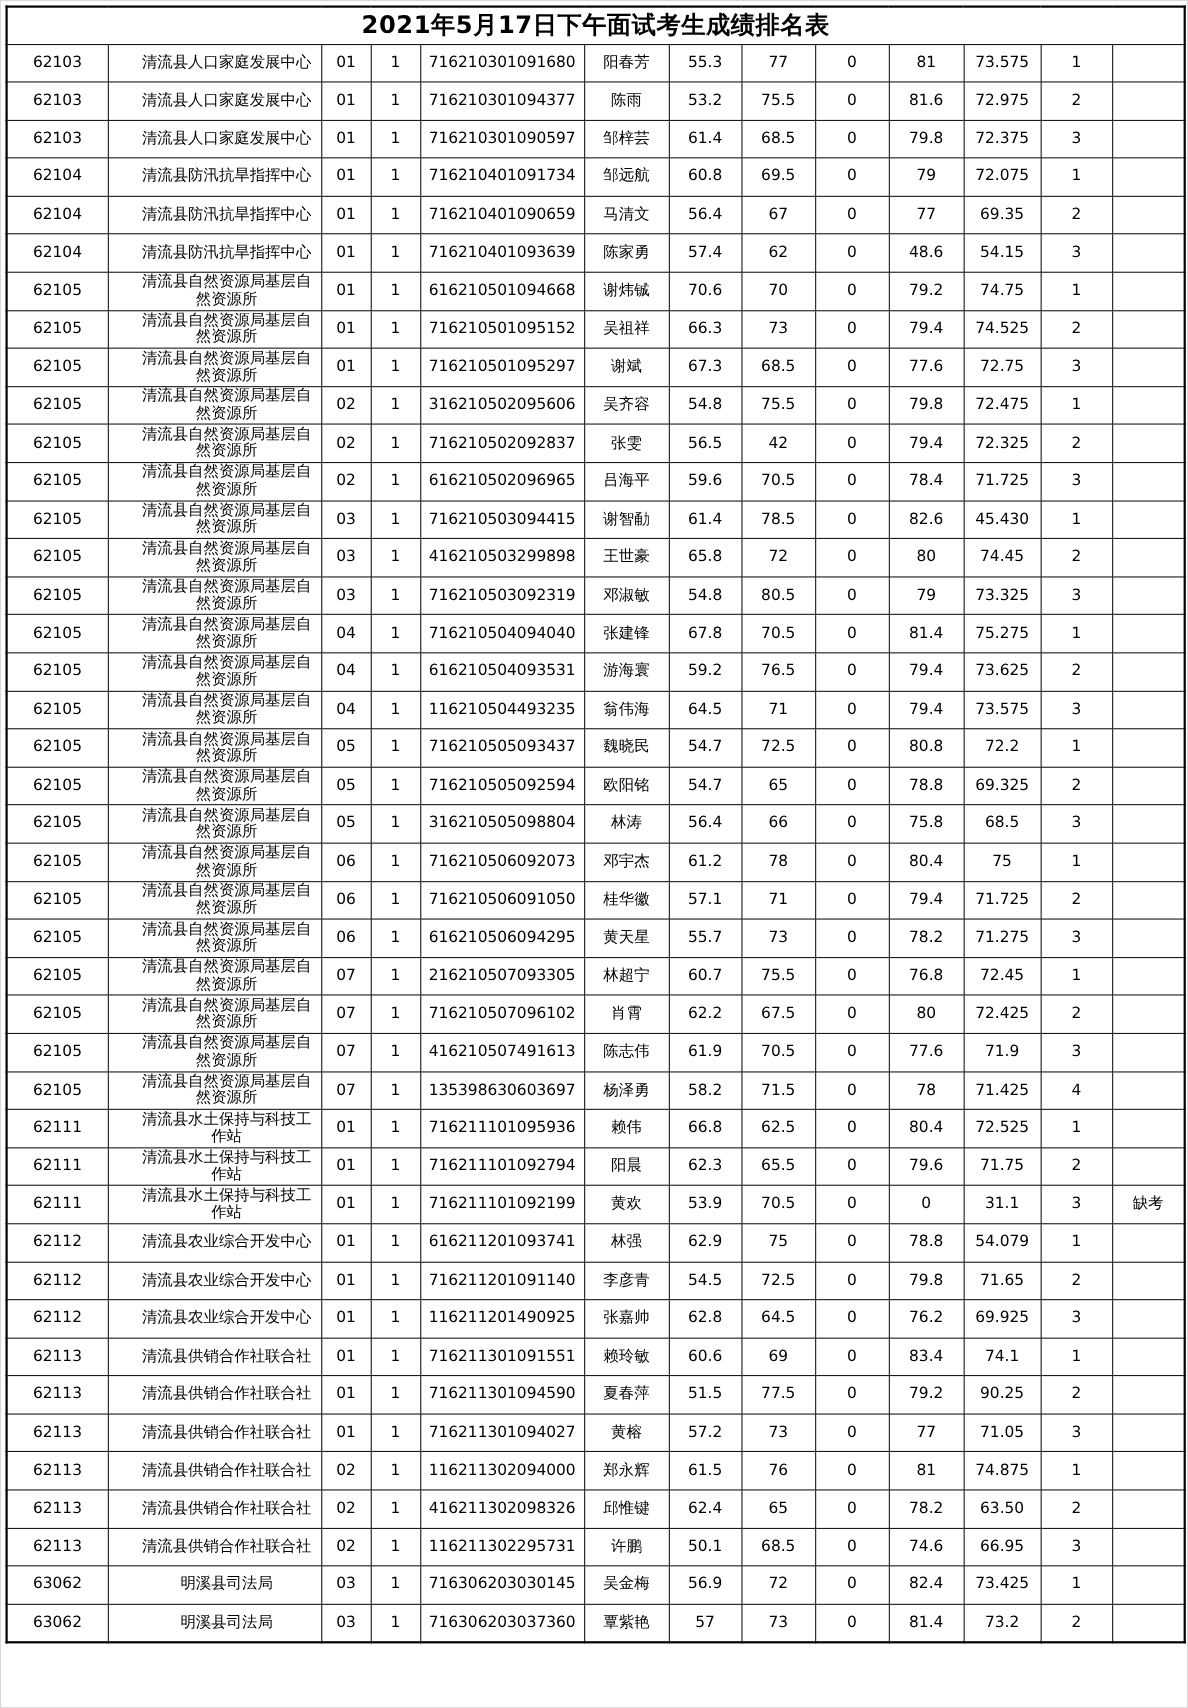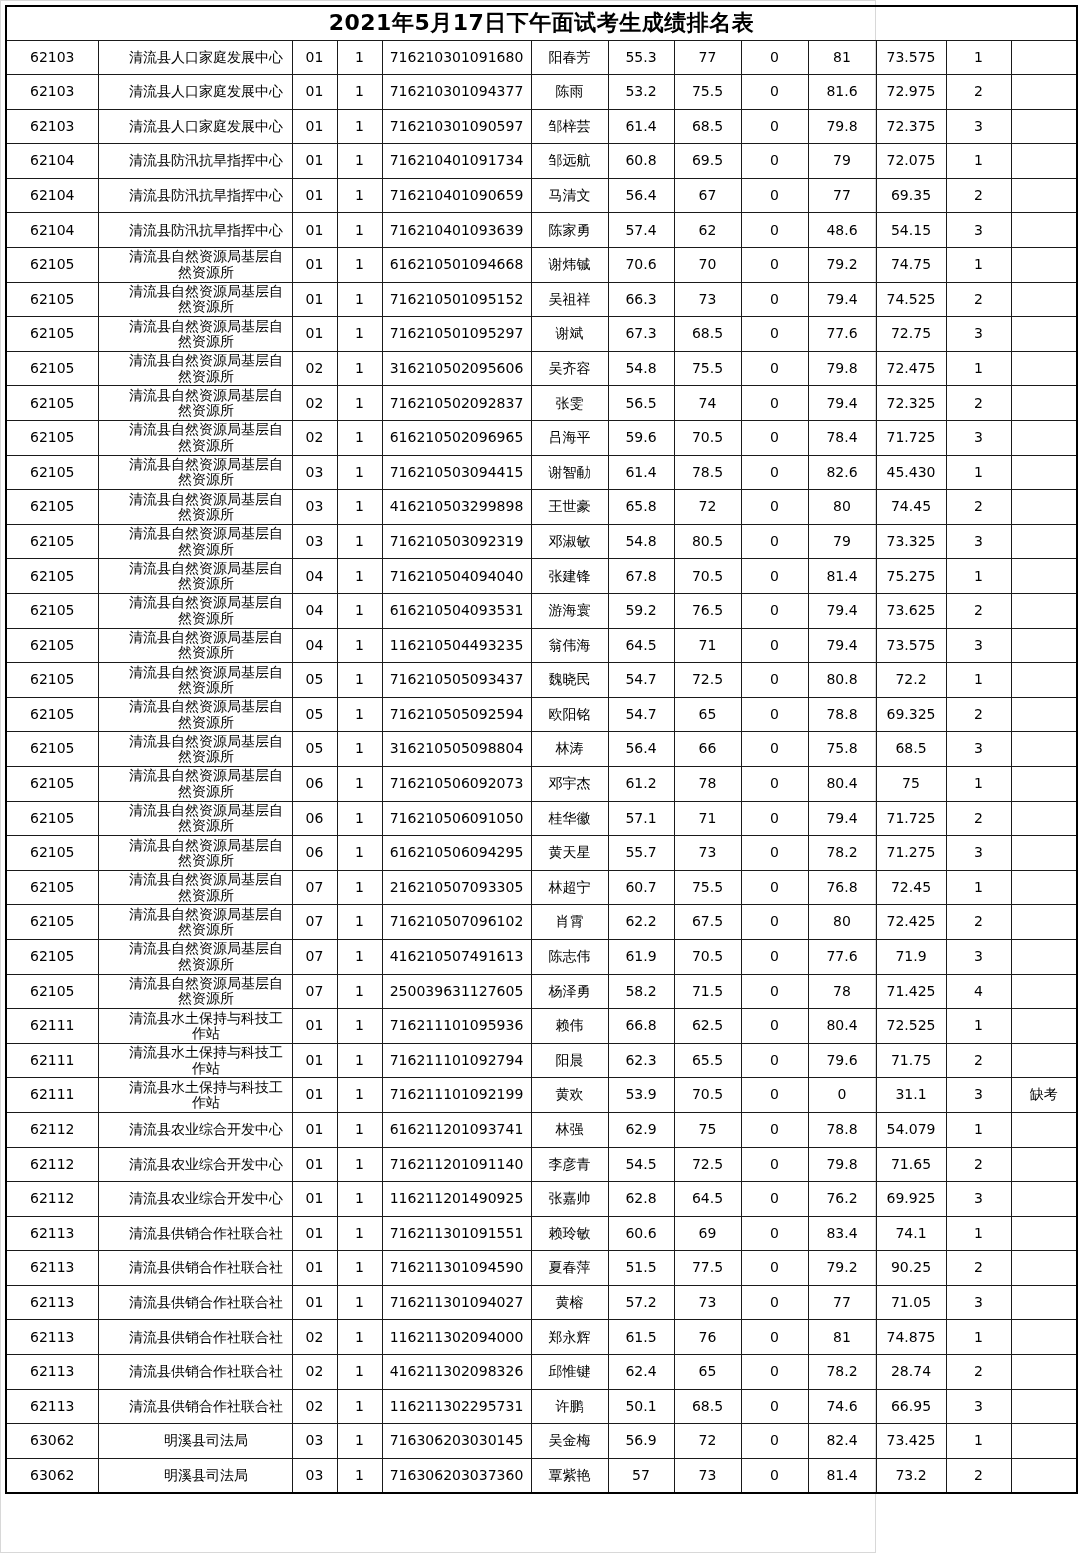--- a/index.html
+++ b/index.html
@@ -3,21 +3,21 @@
 <meta charset="utf-8">
 <style>
   html, body {
     margin: 0;
     padding: 0;
     background: #ffffff;
     font-family: "DejaVu Sans", "Liberation Sans", sans-serif;
     color: #000;
   }
   .page {
-    width: 876px;
+    width: 1080px;
     height: 1553px;
     box-sizing: border-box;
     background: #ffffff;
     border: 1px solid #d8d8d8;
     padding: 4px;
   }
   table.score-table {
     border-collapse: collapse;
     table-layout: fixed;
     width: 1071px;
@@ -236,21 +236,21 @@
           <td class="c-remark"></td>
         </tr>
         <tr class="data-row">
           <td class="c-unit-code">62105</td>
           <td class="c-unit-name">清流县自然资源局基层自然资源所</td>
           <td class="c-position-code">02</td>
           <td class="c-recruit-count">1</td>
           <td class="c-ticket-number">716210502092837</td>
           <td class="c-candidate-name">张雯</td>
           <td class="c-aptitude-score">56.5</td>
-          <td class="c-essay-score">74</td>
+          <td class="c-essay-score">42</td>
           <td class="c-professional-score">0</td>
           <td class="c-interview-score">79.4</td>
           <td class="c-total-score">72.325</td>
           <td class="c-rank">2</td>
           <td class="c-remark"></td>
         </tr>
         <tr class="data-row">
           <td class="c-unit-code">62105</td>
           <td class="c-unit-name">清流县自然资源局基层自然资源所</td>
           <td class="c-position-code">02</td>
@@ -488,21 +488,21 @@
           <td class="c-interview-score">77.6</td>
           <td class="c-total-score">71.9</td>
           <td class="c-rank">3</td>
           <td class="c-remark"></td>
         </tr>
         <tr class="data-row">
           <td class="c-unit-code">62105</td>
           <td class="c-unit-name">清流县自然资源局基层自然资源所</td>
           <td class="c-position-code">07</td>
           <td class="c-recruit-count">1</td>
-          <td class="c-ticket-number">250039631127605</td>
+          <td class="c-ticket-number">135398630603697</td>
           <td class="c-candidate-name">杨泽勇</td>
           <td class="c-aptitude-score">58.2</td>
           <td class="c-essay-score">71.5</td>
           <td class="c-professional-score">0</td>
           <td class="c-interview-score">78</td>
           <td class="c-total-score">71.425</td>
           <td class="c-rank">4</td>
           <td class="c-remark"></td>
         </tr>
         <tr class="data-row">
@@ -659,21 +659,21 @@
           <td class="c-unit-code">62113</td>
           <td class="c-unit-name">清流县供销合作社联合社</td>
           <td class="c-position-code">02</td>
           <td class="c-recruit-count">1</td>
           <td class="c-ticket-number">416211302098326</td>
           <td class="c-candidate-name">邱惟键</td>
           <td class="c-aptitude-score">62.4</td>
           <td class="c-essay-score">65</td>
           <td class="c-professional-score">0</td>
           <td class="c-interview-score">78.2</td>
-          <td class="c-total-score">28.74</td>
+          <td class="c-total-score">63.50</td>
           <td class="c-rank">2</td>
           <td class="c-remark"></td>
         </tr>
         <tr class="data-row">
           <td class="c-unit-code">62113</td>
           <td class="c-unit-name">清流县供销合作社联合社</td>
           <td class="c-position-code">02</td>
           <td class="c-recruit-count">1</td>
           <td class="c-ticket-number">116211302295731</td>
           <td class="c-candidate-name">许鹏</td>

